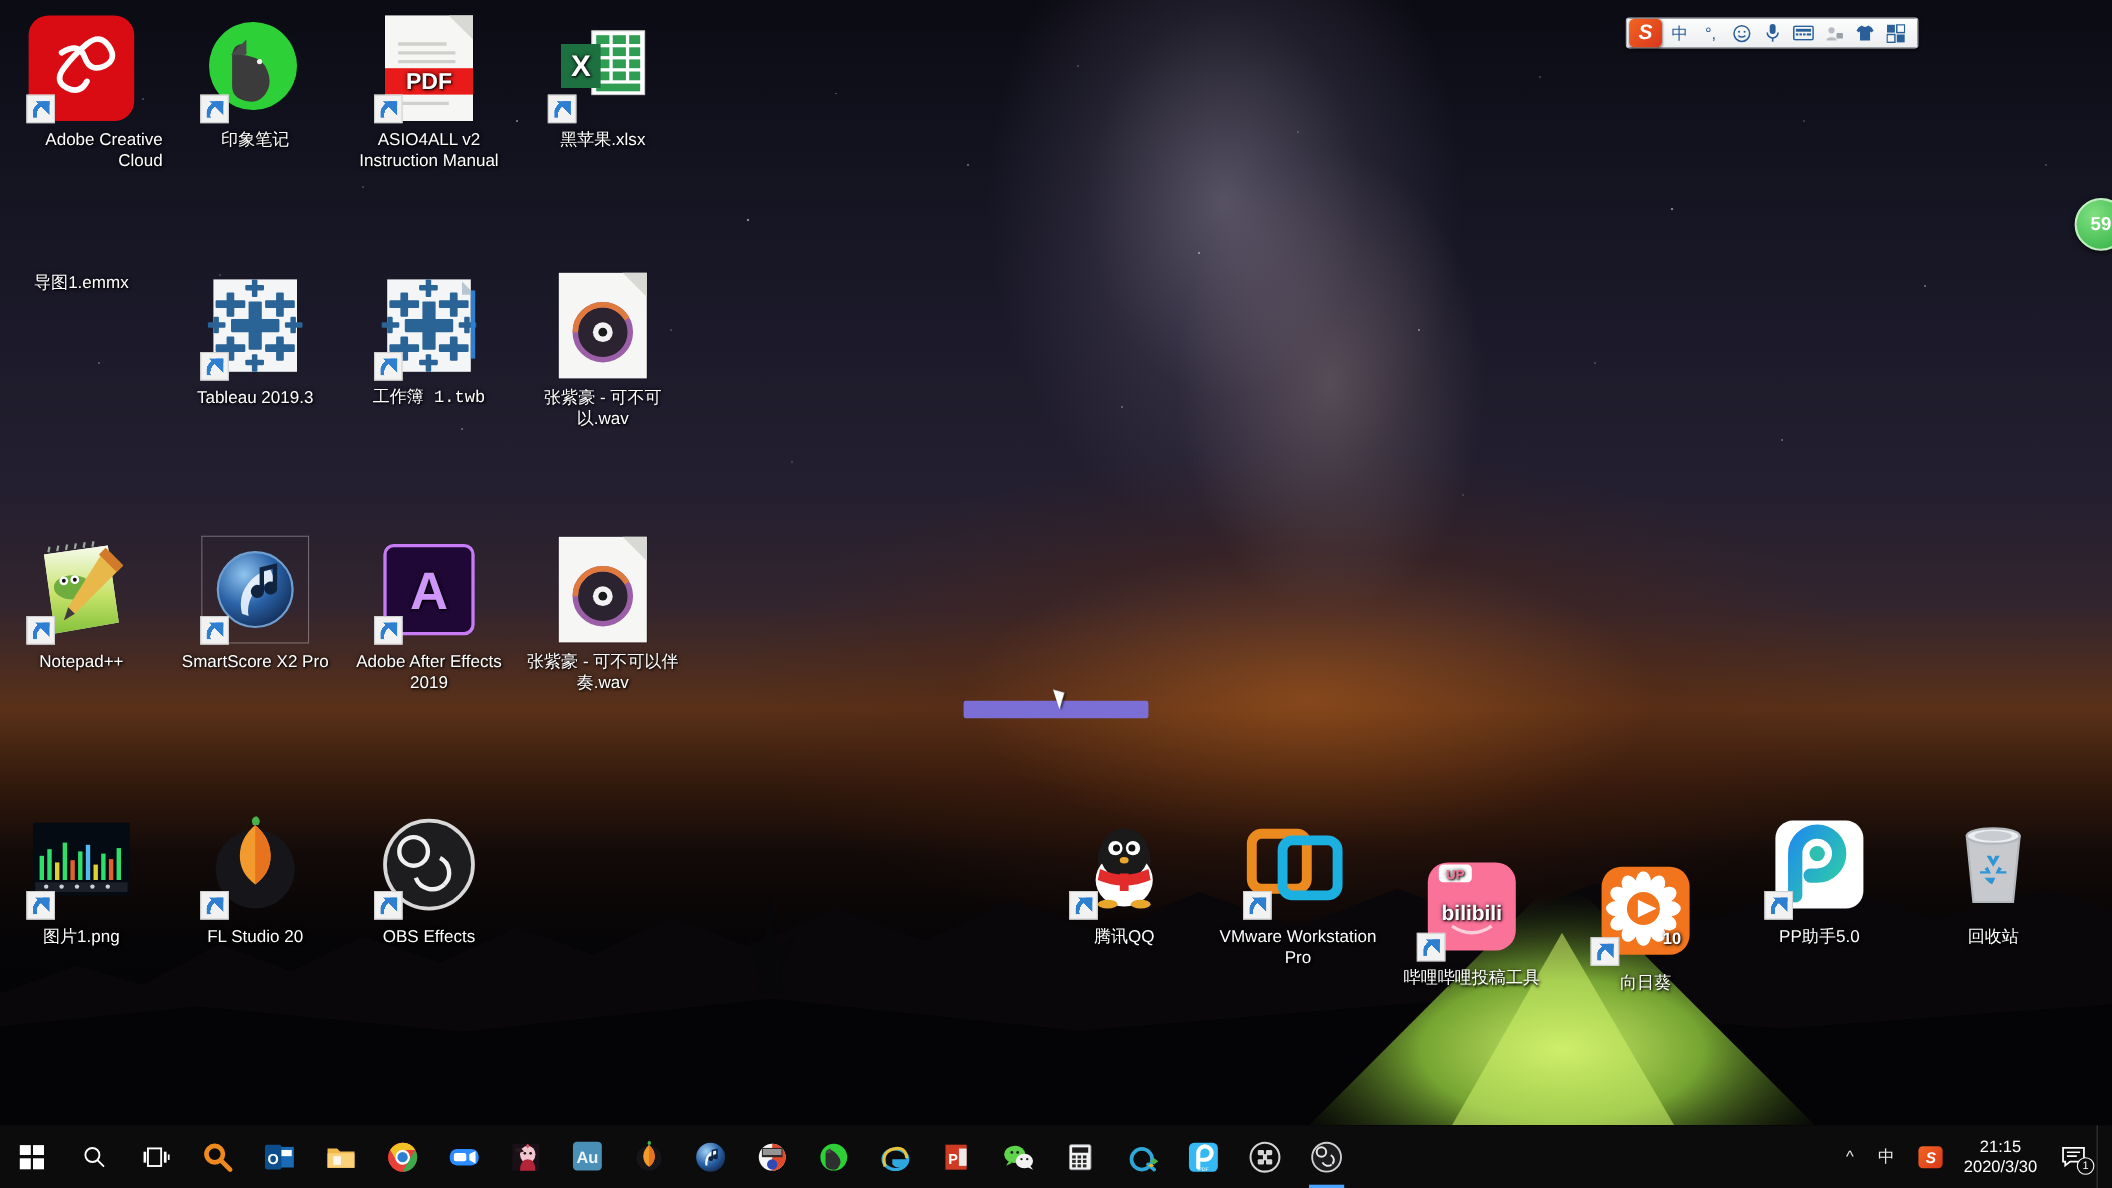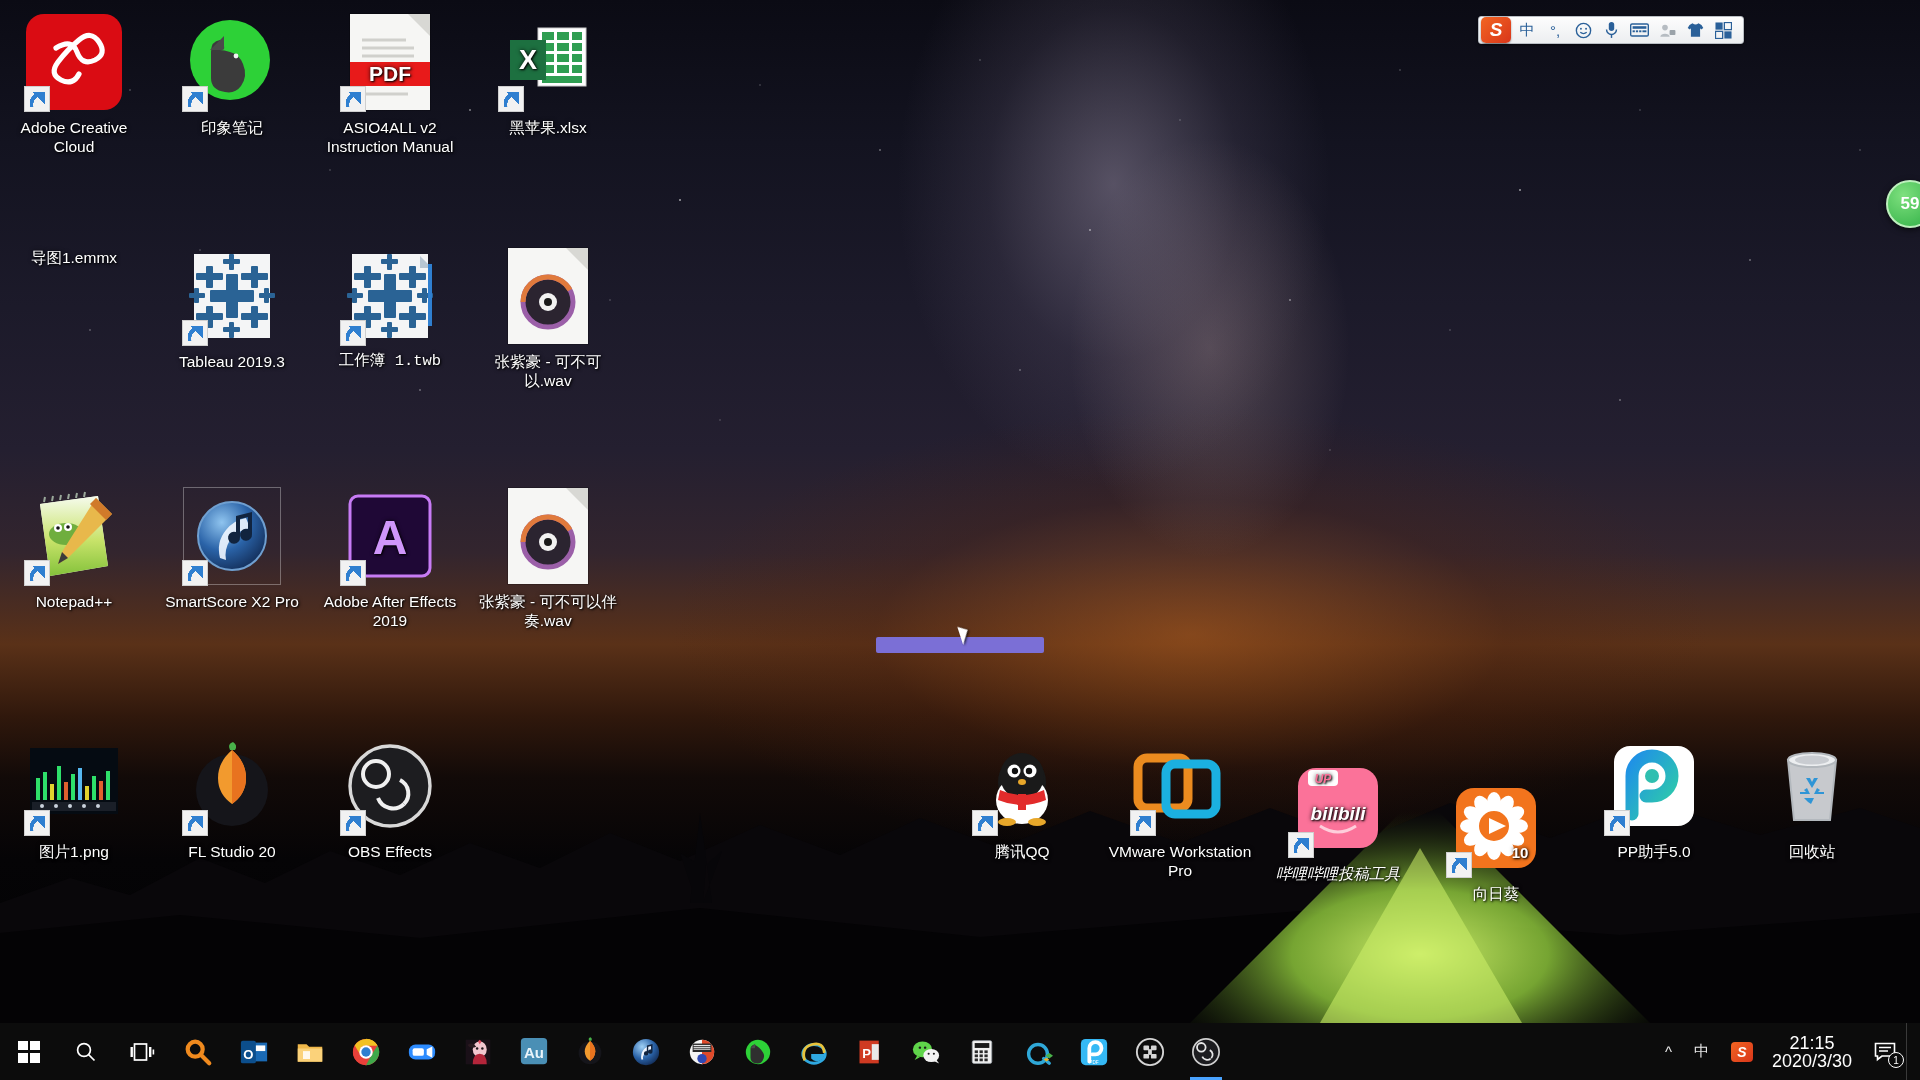--- a/index.html
+++ b/index.html
@@ -216,21 +216,21 @@
   #tray {
     margin-left: auto;
     display: flex; align-items: center; height: 57px;
     padding-right: 6px;
   }
   .tray-item {
     height: 57px; display: flex; align-items: center; justify-content: center;
     color: #e8e8e8; font-size: 15px; padding: 0 11px;
   }
   #clock {
-    color: #fff; font-size: 18px; line-height: 18px;
+    color: #fff; font-size: 15px; line-height: 18px;
     text-align: center; padding: 0 12px 0 8px;
   }
   #notif {
     width: 42px; height: 57px;
     display: flex; align-items: center; justify-content: center;
     position: relative; color: #fff;
   }
   #showdesktop { width: 8px; height: 57px; border-left: 1px solid #3a3a3a; }
 </style>
 </head>
@@ -254,21 +254,21 @@
           <stop offset="45%" stop-color="#8fc83c" stop-opacity="0.82"></stop>
           <stop offset="100%" stop-color="#2a4010" stop-opacity="0"></stop>
         </radialGradient>
       </defs>
       <path d="M40,270 L270,40 L500,270 Z" fill="url(#tentGlow)"></path>
       <path d="M170,270 L270,95 L372,270 Z" fill="#cdf06a" opacity="0.55"></path>
     </svg>
   </div>
 
   <div id="icon-layer">
-      <div class="icon" style="left: 0px; top: 14px;">
+      <div class="icon" style="left: 0px; top: 14px; text-align: right;">
         <div class="glyphbox">
           <div class="art rounded" style="background:#da0c13"></div>
           <svg class="art" viewBox="0 0 96 96">
             <path d="M30 34 q16-10 21 4 q5 14 18 8 q12-6 4-18 q-8-12-20-2 q-12 10-21 22 q-9 12 3 18 q12 6 18-6" fill="none" stroke="#ffffff" stroke-width="5.2" stroke-linecap="round"></path>
           </svg>
           <span class="shortcut-arrow"></span>
         </div>
         <span class="label">Adobe Creative Cloud</span>
       </div>
       <div class="icon" style="left: 158px; top: 14px;">
@@ -556,21 +556,21 @@
       <div class="icon" style="left: 1106px; top: 738px;">
         <div class="glyphbox">
           <svg class="art" viewBox="0 0 96 96">
             <rect x="6" y="20" width="50" height="50" rx="9" fill="none" stroke="#eb8b1f" stroke-width="9"></rect>
             <rect x="34" y="26" width="50" height="50" rx="9" fill="none" stroke="#1bb0e0" stroke-width="9"></rect>
           </svg>
           <span class="shortcut-arrow"></span>
         </div>
         <span class="label">VMware Workstation Pro</span>
       </div>
-      <div class="icon" style="left: 1264px; top: 760px; font-style: italic;">
+      <div class="icon" style="left: 1264px; top: 776px;">
         <div class="glyphbox">
           <svg class="art" viewBox="0 0 96 96">
             <rect x="8" y="8" width="80" height="80" rx="18" fill="#fb7299"></rect>
             <rect x="18" y="10" width="30" height="16" rx="4" fill="#ffffff"></rect>
             <text x="33" y="23" font-size="12" font-weight="700" fill="#fb7299" text-anchor="middle" font-family="Liberation Sans, sans-serif">UP</text>
             <text x="48" y="60" font-size="19" font-weight="700" fill="#ffffff" text-anchor="middle" font-family="Liberation Sans, sans-serif">bilibili</text>
             <path d="M30 66 q18 12 36 0" fill="none" stroke="#ffffff" stroke-width="3" opacity=".65"></path>
           </svg>
           <span class="shortcut-arrow"></span>
         </div>

